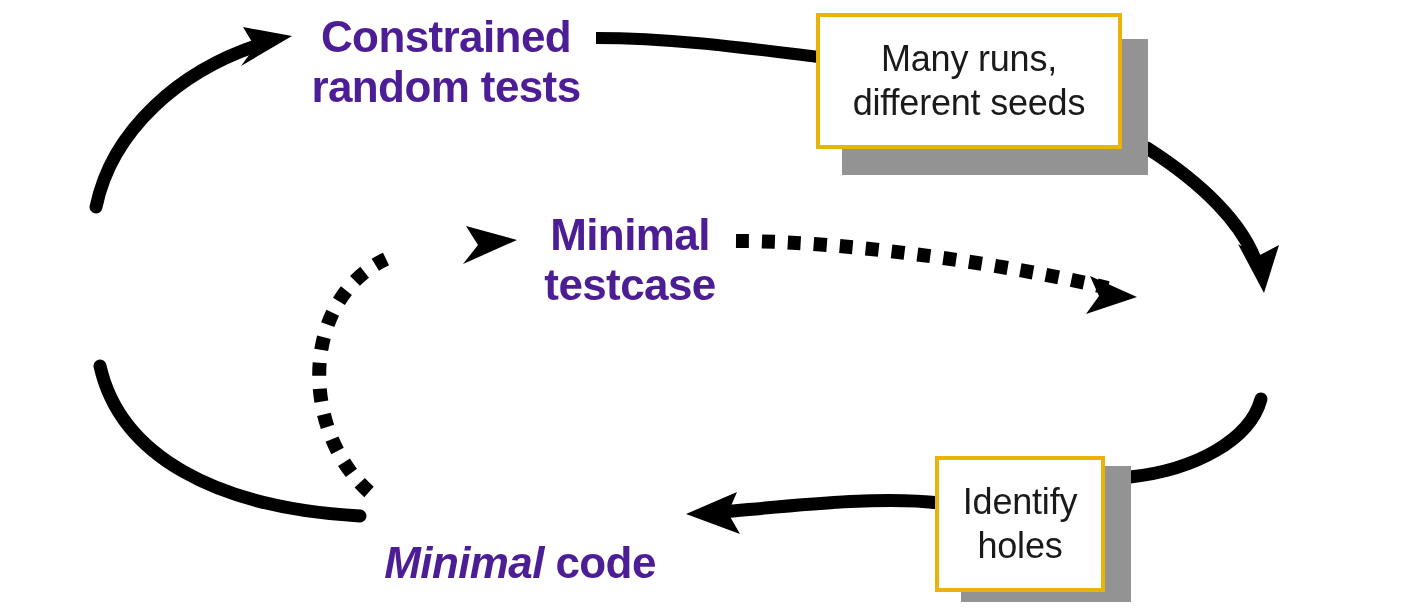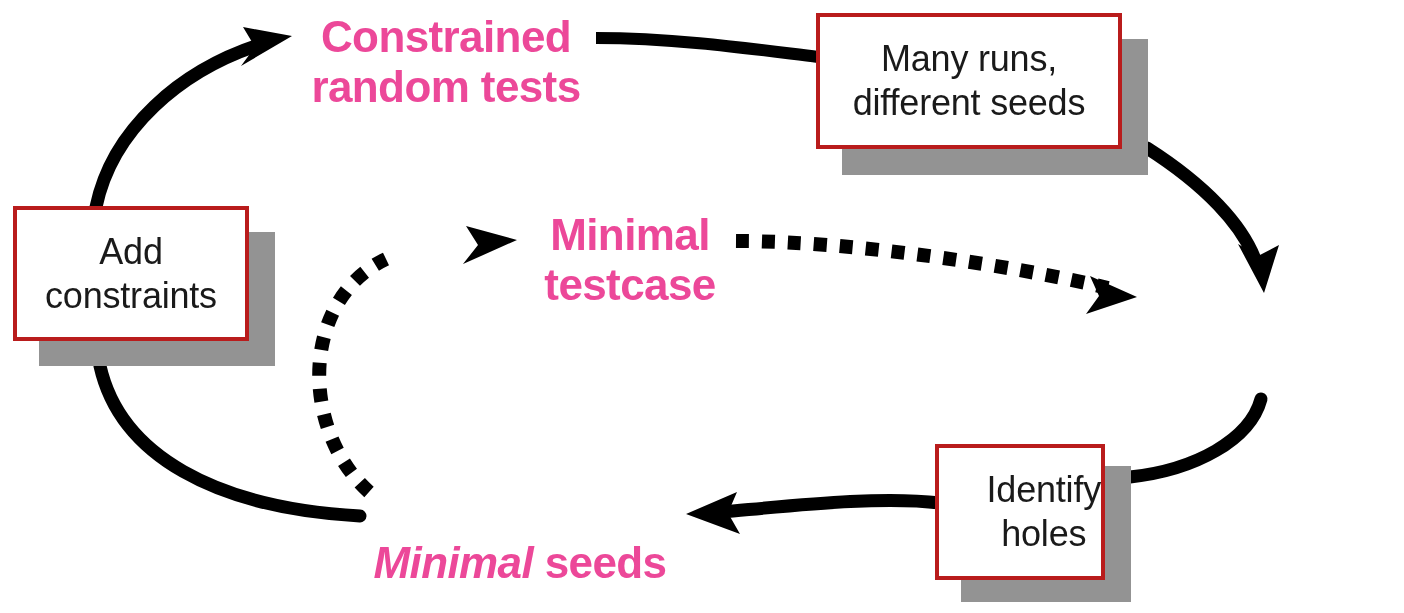--- a/index.html
+++ b/index.html
@@ -15,21 +15,21 @@
 
   
   .boxwrap{position:absolute;}
   .boxshadow{
     position:absolute;
     background:#939393;
   }
   .box{
     position:absolute;
     background:#ffffff;
-    border:4px solid #b91c1c;
+    border:4px solid #eab308;
     box-sizing:border-box;
     display:flex;
     align-items:center;
     justify-content:center;
   }
   .box .boxtext{
     font-family:"Liberation Sans",sans-serif;
     font-weight:400;
     font-size:36px;
     line-height:1.22;
@@ -37,21 +37,21 @@
     text-align:center;
     white-space:pre-line;
     letter-spacing:-0.2px;
   }
 
   
   .label{
     position:absolute;
     font-family:"Liberation Sans",sans-serif;
     font-weight:700;
-    color:#ec4899;
+    color:#4c1d95;
     text-align:center;
     line-height:1.13;
     font-size:44px;
     letter-spacing:-0.6px;
     white-space:pre-line;
   }
   .label .ital{font-style:italic;margin-top:16px;}
 </style>
 </head>
 <body>
@@ -91,49 +91,42 @@
 
     <g>
       <path d="M 1261 399 C 1250 440 1195 470 1130 477" fill="none" stroke="#000000" stroke-width="13" stroke-linecap="round"></path>
     </g>
 
     <g>
       <path d="M 100 366 C 120 455 215 508 360 516" fill="none" stroke="#000000" stroke-width="13" stroke-linecap="round"></path>
     </g>
   </svg>
 
-  <div class="boxwrap" style="left:13px; top:206px; width:262px; height:160px;">
-    <div class="boxshadow" style="left:26px; top:26px; width:236px; height:134px;"></div>
-    <div class="box" style="left:0; top:0; width:236px; height:135px;">
-      <span class="boxtext">Add
-constraints</span>
-    </div>
-  </div>
 
   <div class="boxwrap" style="left:816px; top:13px; width:332px; height:162px;">
     <div class="boxshadow" style="left:26px; top:26px; width:306px; height:136px;"></div>
     <div class="box" style="left:0; top:0; width:306px; height:136px;">
       <span class="boxtext">Many runs,
 different seeds</span>
     </div>
   </div>
 
   <div class="boxwrap" style="left:935px; top:440px; width:196px; height:162px;">
     <div class="boxshadow" style="left:26px; top:26px; width:170px; height:136px;"></div>
-    <div class="box" style="left:0; top:4px; width:170px; height:136px;justify-content:flex-end;">
+    <div class="box" style="left:0; top:16px; width:170px; height:136px;">
       <span class="boxtext">Identify
 holes</span>
     </div>
   </div>
 
   <div class="label" style="left:288px; top:12px; width:316px;">Constrained
 random tests</div>
 
   <div class="label" style="left:524px; top:210px; width:212px;">Minimal
 testcase</div>
 
 
   <div class="label" style="left:352px; top:488px; width:336px;">
-    <span class="ital">Minimal</span><span> seeds</span><br>
+    <span class="ital">Minimal</span><span> code</span><br>
     
   </div>
 
 </div>
 
 </body></html>

